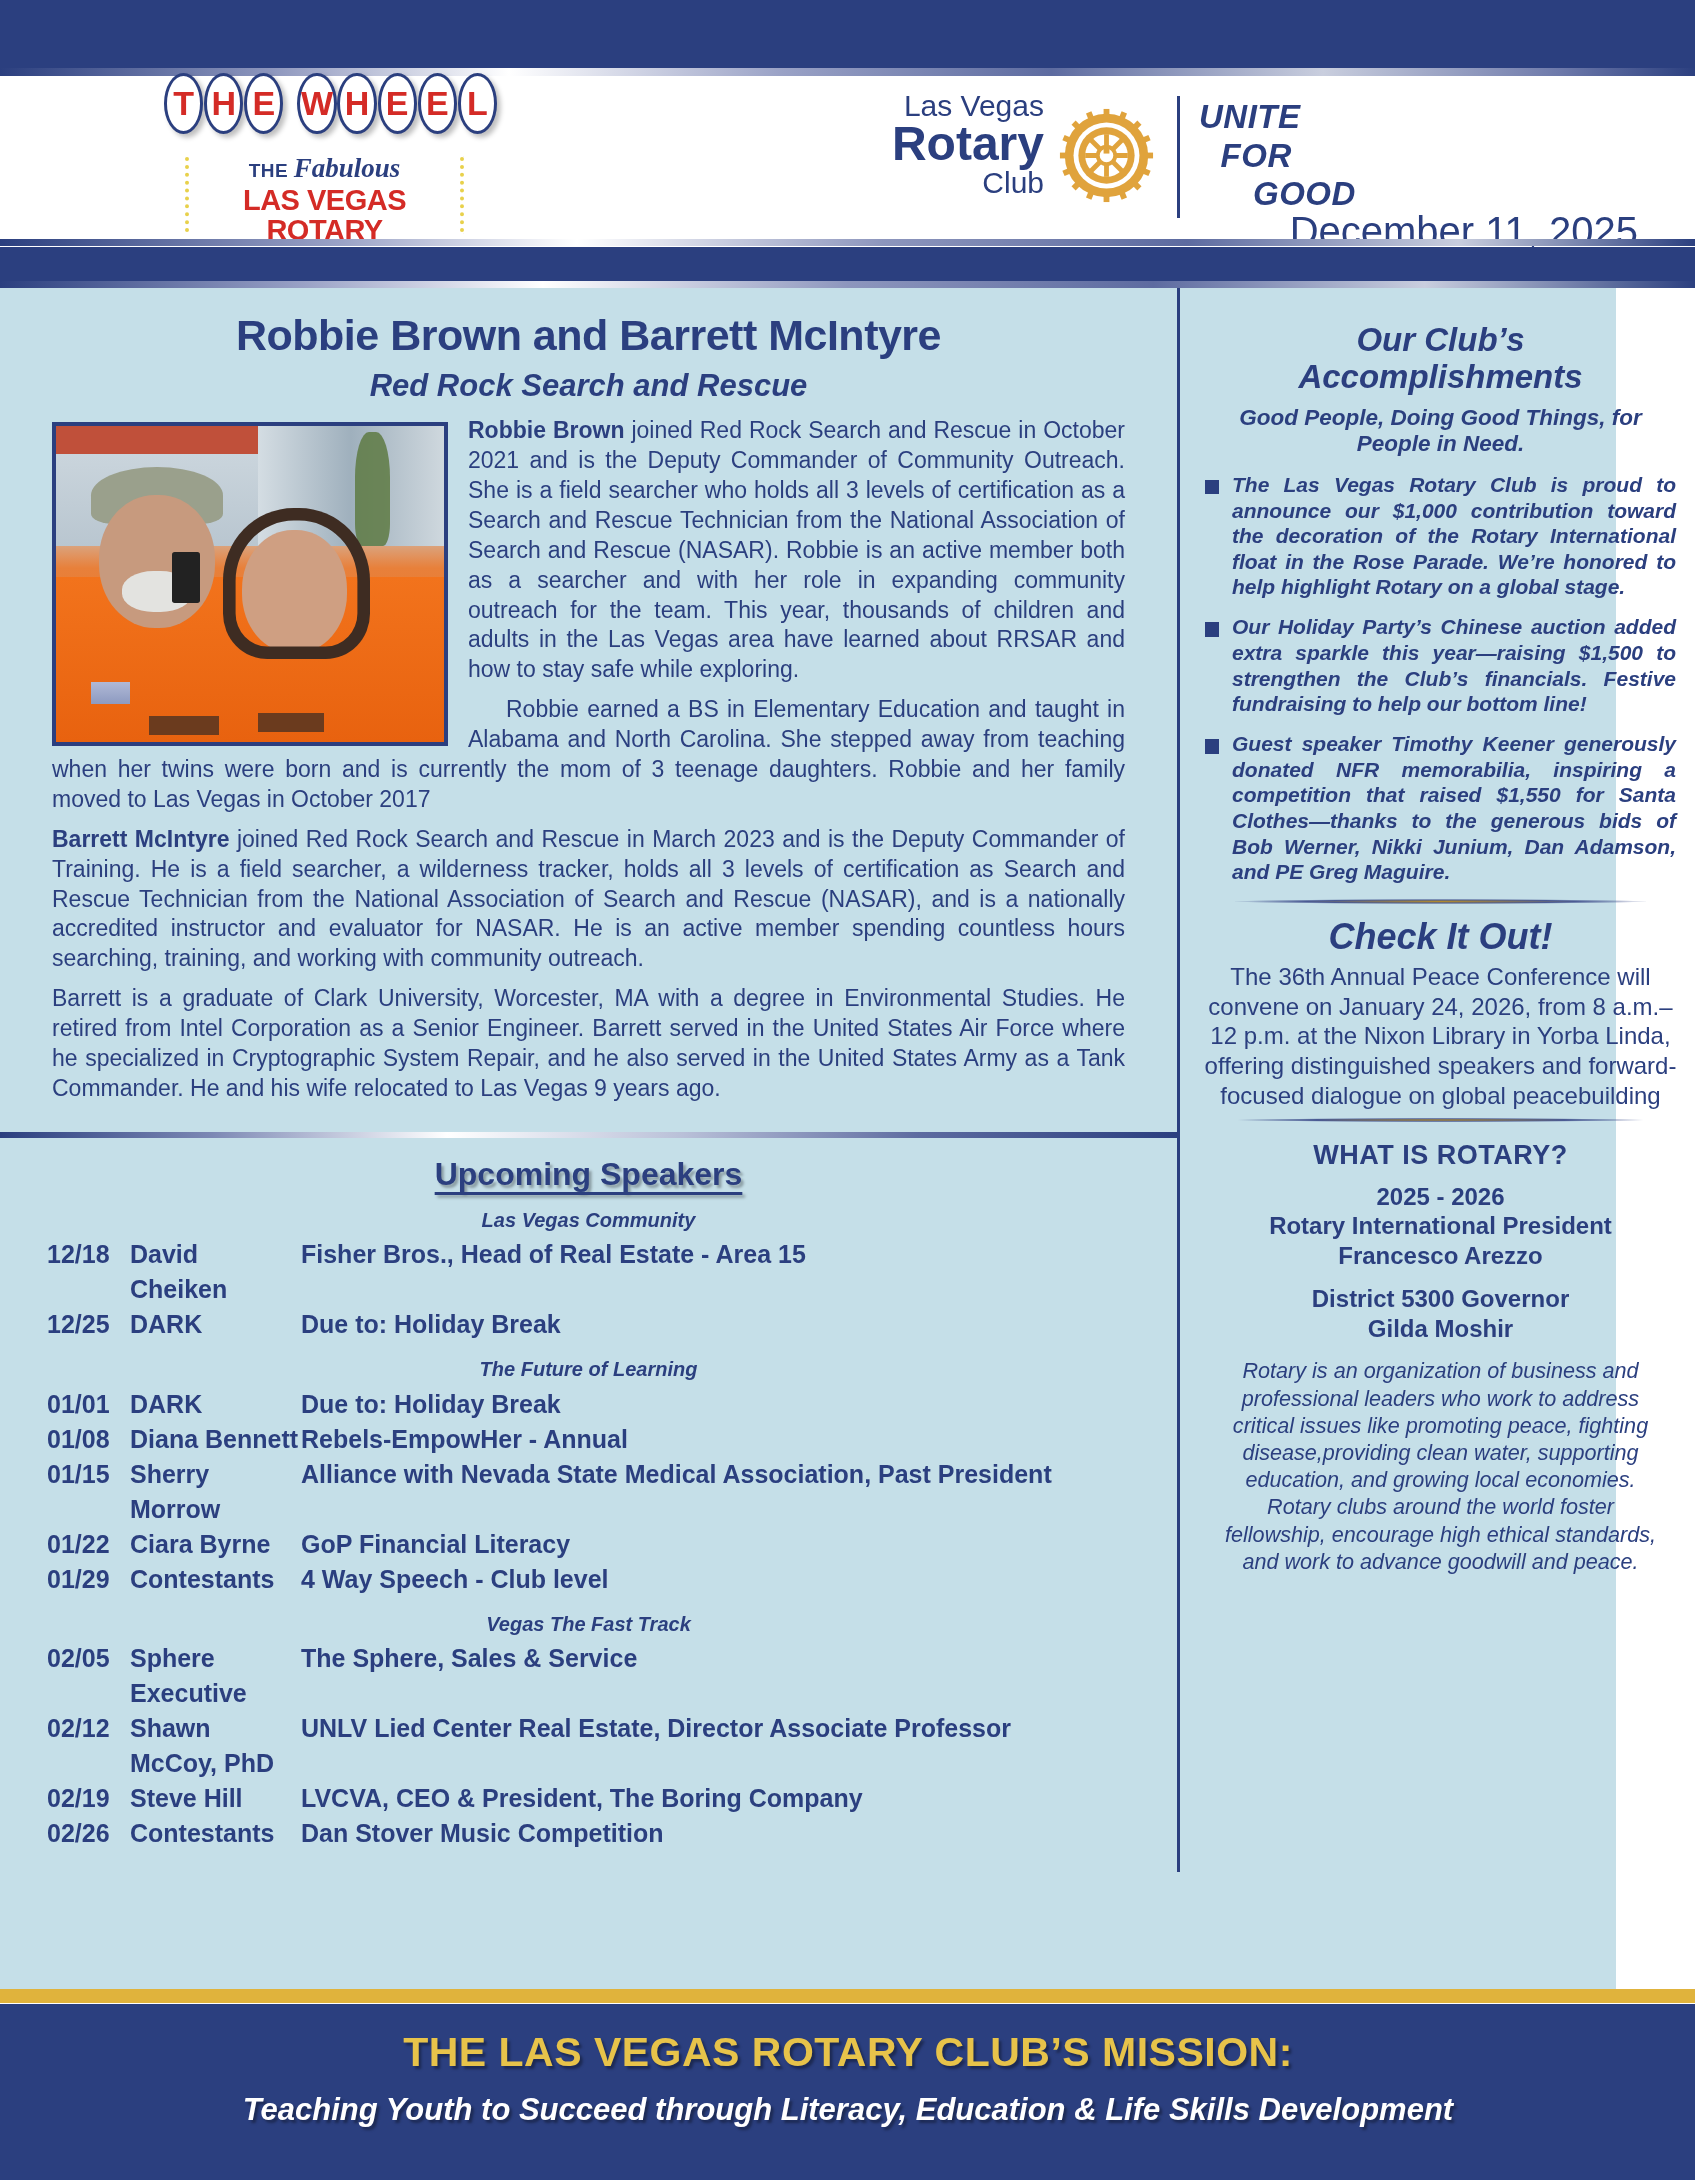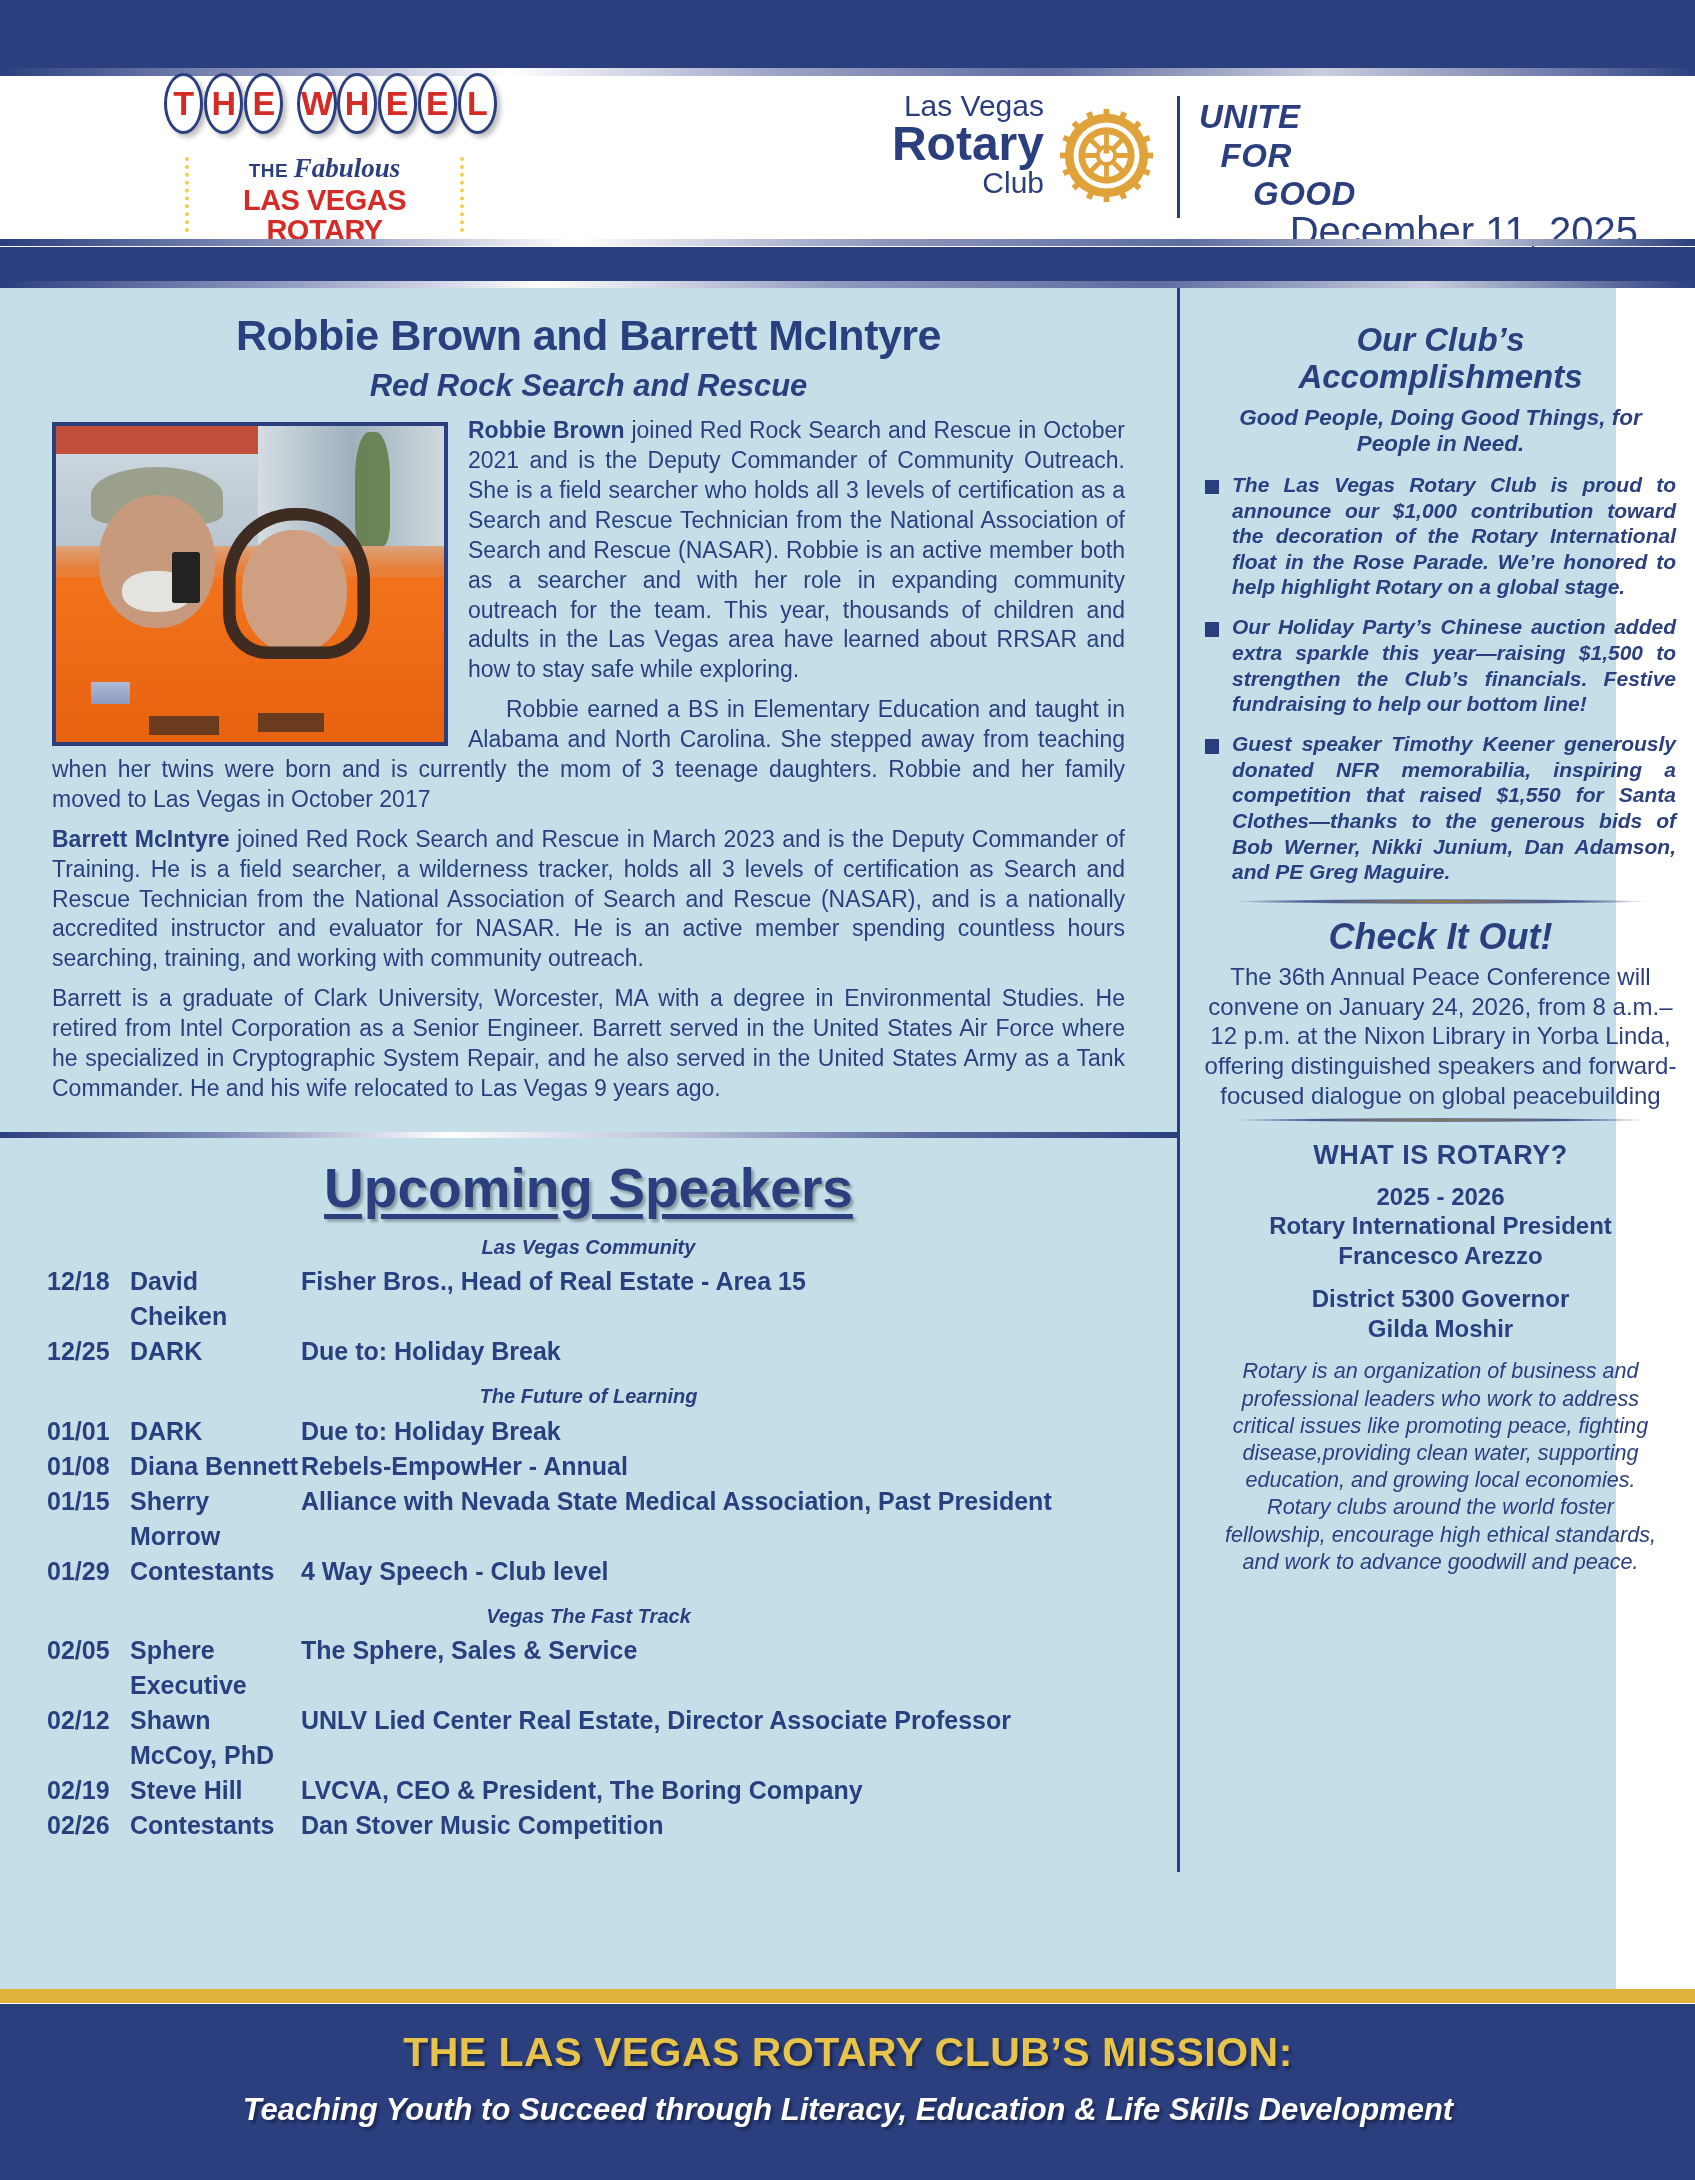--- a/index.html
+++ b/index.html
@@ -215,21 +215,21 @@
 
   .hr-fade {
     margin: 18px 0 0 0;
     height: 6.3px; width: 1177px;
     background: linear-gradient(to right,#2b3f7f 0%,#7c88b4 18%,#ffffff 38%,#b9c0d8 58%,#5d6ba0 78%,#2b3f7f 100%);
   }
 
   
   .speakers-title {
     margin-top: 18px; text-align: center;
-    font-size: 55px; font-weight: bold; color: #2b3f7f;
+    font-size: 32px; font-weight: bold; color: #2b3f7f;
     text-decoration: underline; text-underline-offset: 7.2px;
     text-shadow: 2.7px 2.7px 2.7px rgba(0,0,0,0.30);
   }
   .cat {
     margin-top: 16px; text-align: center;
     font-size: 20px; font-weight: bold; font-style: italic; color: #2b3f7f;
   }
   .sp-table { margin: 5.4px 0 0 47px; color: #2b3f7f; font-size: 25px; font-weight: bold; }
   .sp-row { display: flex; line-height: 1.40; }
   .sp-date { width: 83px; flex: none; }
@@ -465,20 +465,25 @@
           <span class="sp-date">01/08</span>
           <span class="sp-name">Diana Bennett</span>
           <span class="sp-topic">Rebels-EmpowHer - Annual</span>
         </div>
         <div class="sp-row">
           <span class="sp-date">01/15</span>
           <span class="sp-name">Sherry Morrow</span>
           <span class="sp-topic">Alliance with Nevada State Medical Association, Past President</span>
         </div>
         <div class="sp-row">
+          <span class="sp-date">01/22</span>
+          <span class="sp-name">Ciara Byrne</span>
+          <span class="sp-topic">GoP Financial Literacy</span>
+        </div>
+        <div class="sp-row">
           <span class="sp-date">01/29</span>
           <span class="sp-name">Contestants</span>
           <span class="sp-topic">4 Way Speech - Club level</span>
         </div>
       </div>
 
       <div class="cat">Vegas The Fast Track</div>
       <div class="sp-table">
         <div class="sp-row">
           <span class="sp-date">02/05</span>

